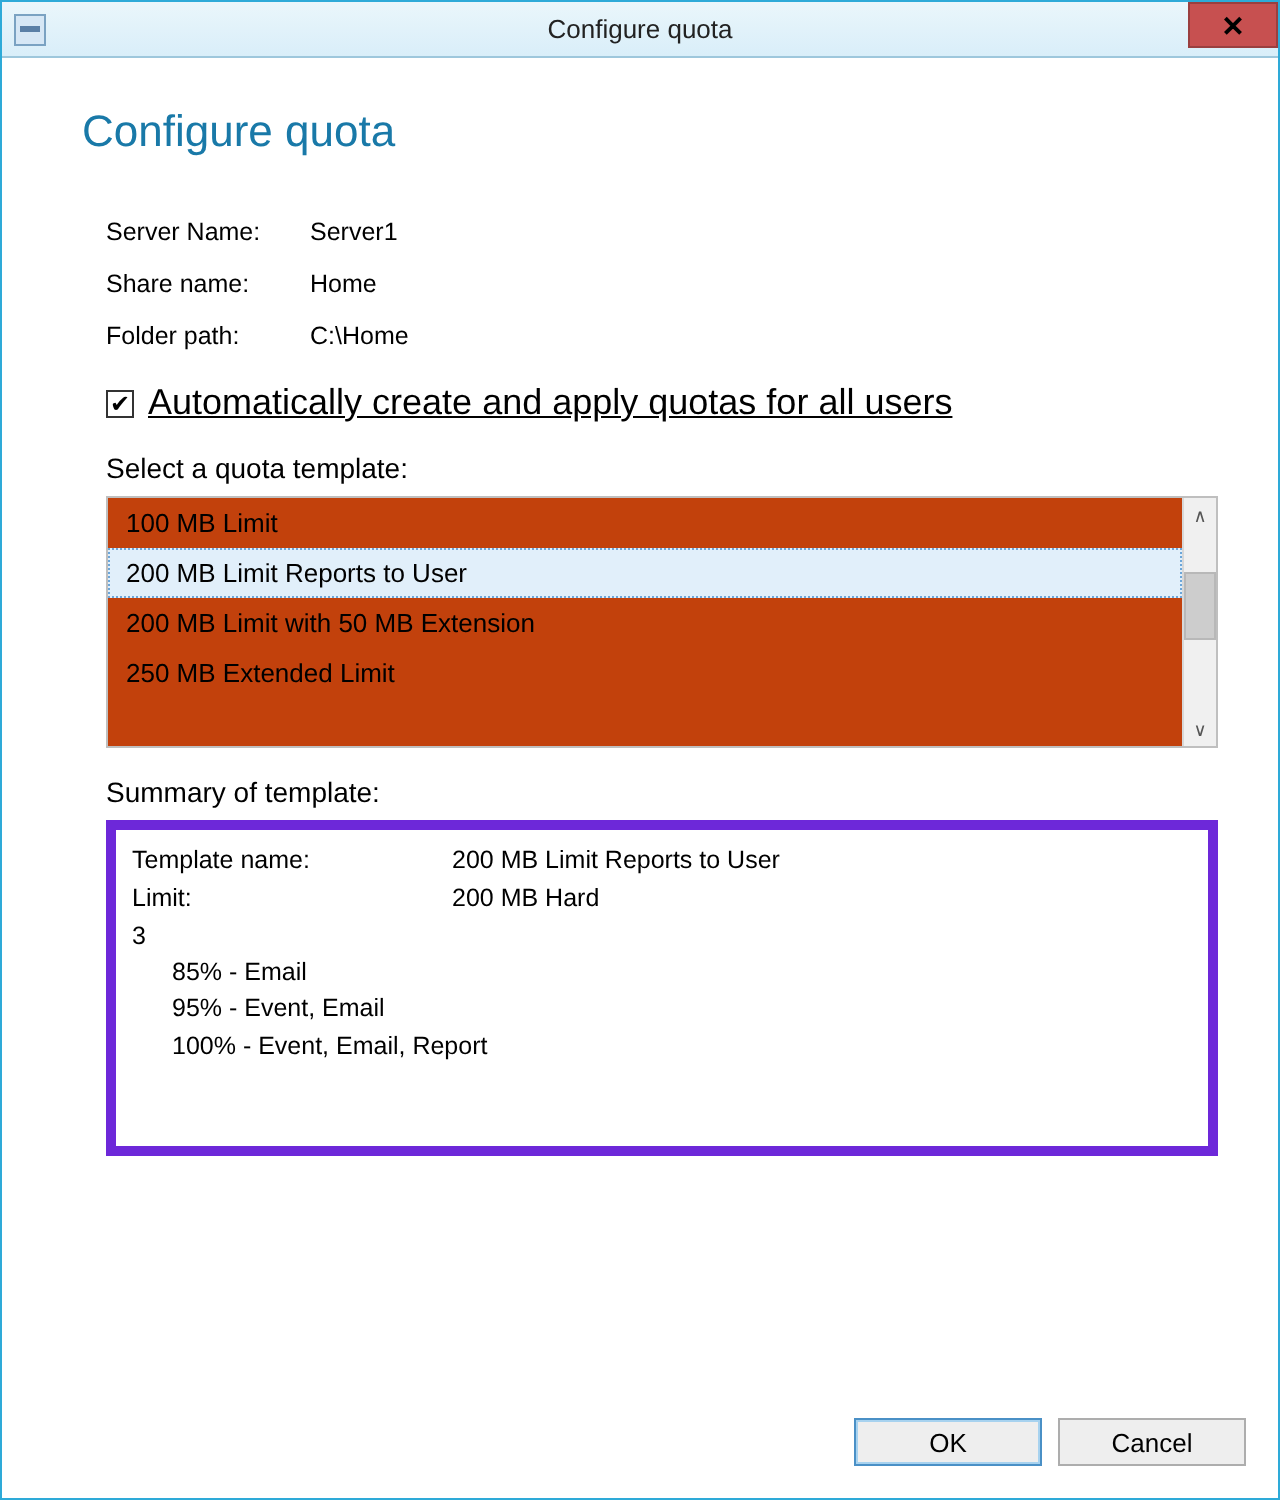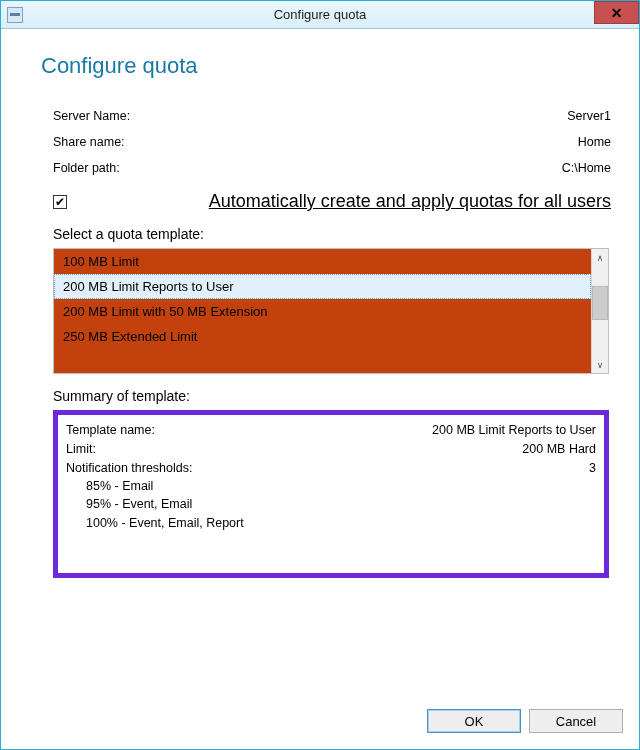--- a/index.html
+++ b/index.html
@@ -1,15 +1,15 @@
 <!DOCTYPE html>
 <html><head>
   <meta charset="utf-8">
   <style>
-    * { box-sizing: border-box; margin: 0; padding: 0; justify-content: space-between; }
+    * { box-sizing: border-box; margin: 0; padding: 0; }
     body {
       font-family: "Segoe UI", Tahoma, sans-serif;
       font-size: 12px;
       background: #fff;
       width: 640px;
       height: 750px;
       overflow: hidden;
     }
     .window {
       width: 640px;
@@ -265,21 +265,20 @@
     <div class="summary-box">
       <div class="summary-row">
         <div class="summary-label">Template name:</div>
         <div>200 MB Limit Reports to User</div>
       </div>
       <div class="summary-row">
         <div class="summary-label">Limit:</div>
         <div>200 MB Hard</div>
       </div>
       <div class="summary-row">
-        <div class="summary-label">Notification thresholds:</div>
         <div>3</div>
       </div>
       <div class="threshold-line">85% - Email</div>
       <div class="threshold-line">95% - Event, Email</div>
       <div class="threshold-line">100% - Event, Email, Report</div>
     </div>
   </div>
 
   <div class="button-bar">
     <button class="btn primary">OK</button>

